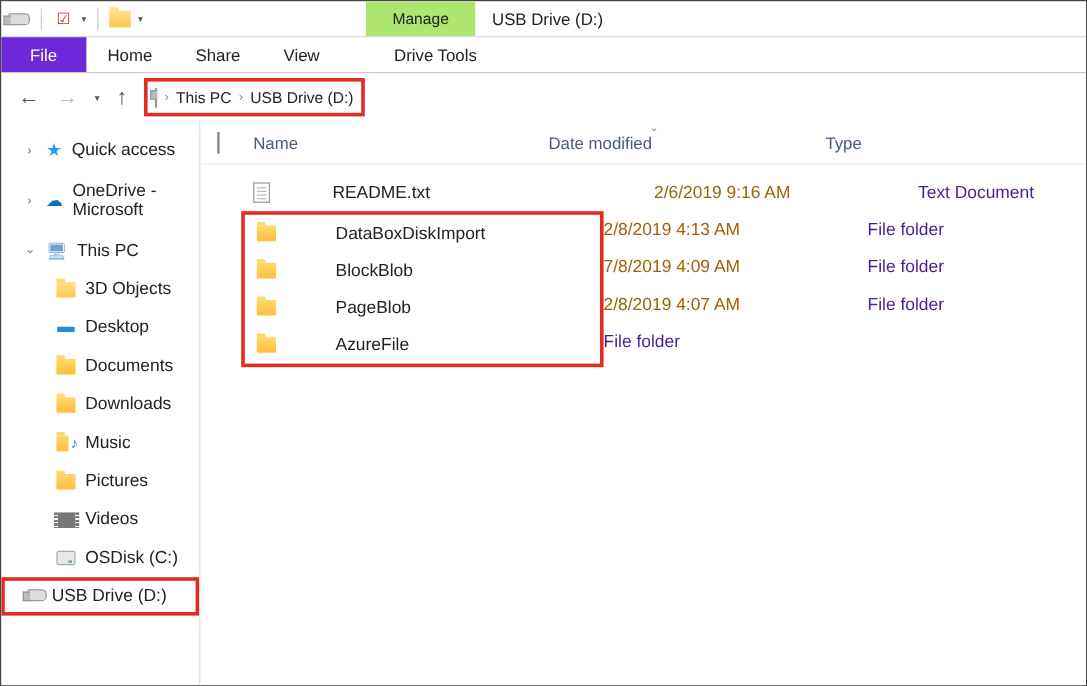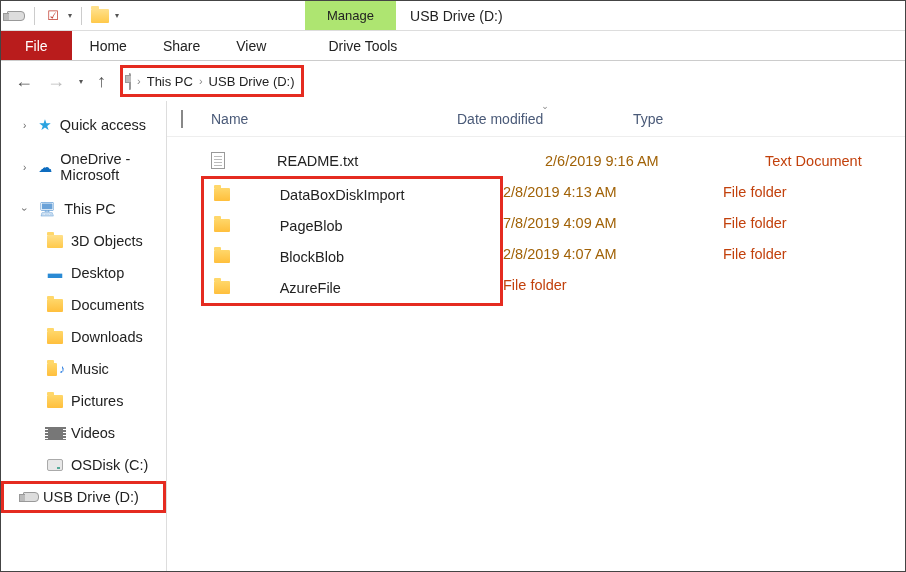--- a/index.html
+++ b/index.html
@@ -5,49 +5,49 @@
   * { box-sizing: border-box; margin: 0; padding: 0; }
   body { font-family: "Segoe UI", Tahoma, sans-serif; font-size: 13px; color: #222; background: #fff; width: 906px; height: 572px; overflow: hidden; border: 1px solid #444; }
   .titlebar { display: flex; align-items: stretch; height: 30px; border-bottom: 1px solid #ddd; }
   .qat { display: flex; align-items: center; gap: 6px; padding: 0 6px; }
   .qat-icon { width: 18px; height: 18px; display: flex; align-items: center; justify-content: center; }
   .title-context { display: flex; align-items: stretch; }
   .context-tab { background: #aee571; padding: 4px 22px; display: flex; align-items: center; font-size: 13px; }
   .title-text { padding: 4px 14px; display: flex; align-items: center; font-size: 14px; }
   .ribbon-tabs { display: flex; align-items: stretch; height: 30px; border-bottom: 1px solid #ccc; }
   .ribbon-tab { padding: 0 18px; display: flex; align-items: center; font-size: 14px; cursor: pointer; }
-  .ribbon-tab.file { background: #b91c1c; color: #fff; font-weight: 400; padding: 0 24px; }
+  .ribbon-tab.file { background: #6d28d9; color: #fff; font-weight: 400; padding: 0 24px; }
   .ribbon-tab.context { margin-left: 6px; }
   .navbar { display: flex; align-items: center; height: 40px; padding: 0 10px 0 14px; gap: 10px; }
   .nav-icons { display: flex; align-items: center; gap: 14px; color: #555; }
   .nav-arrow { font-size: 18px; color: #555; }
   .nav-arrow.disabled { color: #bbb; }
   .tiny-down { font-size: 8px; color: #555; }
   .breadcrumb-wrap { display: flex; align-items: center; border: 3px solid #e52b20; padding: 2px 6px; height: 32px; margin-left: 4px; }
   .breadcrumb { display: flex; align-items: center; gap: 6px; }
   .crumb-sep { color: #888; font-size: 11px; }
   .main { display: flex; height: calc(572px - 30px - 30px - 40px); }
   .sidebar { width: 330px; border-right: 1px solid #ddd; padding: 8px 0; overflow: hidden; }
   .tree-item { display: flex; align-items: center; height: 32px; padding-left: 22px; gap: 8px; cursor: pointer; font-size: 14.5px; }
   .tree-item.child { padding-left: 46px; }
   .tree-item.selected-wrap { border: 3px solid #e52b20; padding-left: 19px; }
   .tree-group { margin-bottom: 10px; }
   .content { flex: 1; display: flex; flex-direction: column; }
   .col-headers { display: flex; align-items: center; height: 36px; border-bottom: 1px solid #eee; padding-left: 14px; color: #4a5a78; font-size: 14px; }
   .col-check { width: 30px; }
   .col-name { width: 246px; }
   .col-date { width: 176px; position: relative; }
-  .col-type { width: 140px; }
+  .col-type { width: 140px; text-align: center; }
   .col-sort { position: absolute; top: -10px; left: 50%; transform: translateX(-50%); font-size: 9px; color: #888; }
   .file-rows { padding-top: 8px; }
   .file-row { display: flex; align-items: center; height: 31px; padding-left: 44px; font-size: 14.5px; gap: 44px; }
   .row-icon { width: 22px; display: flex; align-items: center; }
   .row-name { width: 224px; }
   .row-date { width: 176px; color: #a16207; }
-  .row-type { width: 140px; color: #c2410c; }
+  .row-type { width: 140px; color: #4c1d95; }
   .highlight-box { border: 3px solid #e52b20; margin-left: 34px; width: 302px; }
   .highlight-box .file-row { padding-left: 10px; }
   .icon-folder { width: 16px; height: 13px; background: linear-gradient(#ffd76a, #ffbf3c); border-radius: 1px; position: relative; }
   .icon-folder::before { content: ""; position: absolute; top: -3px; left: 0; width: 7px; height: 3px; background: #ffd76a; border-radius: 1px 1px 0 0; }
   .icon-txt { width: 14px; height: 17px; background: #fff; border: 1px solid #999; position: relative; }
   .icon-txt::before { content: ""; position: absolute; top: 3px; left: 2px; right: 2px; height: 1px; background: #bbb; box-shadow: 0 3px 0 #bbb, 0 6px 0 #bbb, 0 9px 0 #bbb; }
   .icon-drive { width: 18px; height: 12px; background: #e8e8e8; border: 1px solid #aaa; border-radius: 2px; position: relative; }
   .icon-drive::after { content: ""; position: absolute; bottom: 1px; right: 2px; width: 3px; height: 2px; background: #5a9; }
   .icon-usb { width: 18px; height: 10px; background: #ddd; border: 1px solid #999; border-radius: 1px 4px 4px 1px; position: relative; }
   .icon-usb::before { content: ""; position: absolute; left: -5px; top: 1px; width: 5px; height: 6px; background: #bbb; border: 1px solid #999; border-right: none; }
@@ -224,27 +224,27 @@
           <div class="file-row">
             <span class="row-icon">
                 <span class="icon-folder"></span>
               </span>
             <span class="row-name">DataBoxDiskImport</span>
           </div>
           <div class="file-row">
             <span class="row-icon">
                 <span class="icon-folder"></span>
               </span>
+            <span class="row-name">BlockBlob</span>
+          </div>
+          <div class="file-row">
+            <span class="row-icon">
+                <span class="icon-folder"></span>
+              </span>
             <span class="row-name">PageBlob</span>
-          </div>
-          <div class="file-row">
-            <span class="row-icon">
-                <span class="icon-folder"></span>
-              </span>
-            <span class="row-name">BlockBlob</span>
           </div>
           <div class="file-row">
             <span class="row-icon">
                 <span class="icon-folder"></span>
               </span>
             <span class="row-name">AzureFile</span>
           </div>
         </div>
         <div>
           <div class="file-row" style="padding-left:0">

